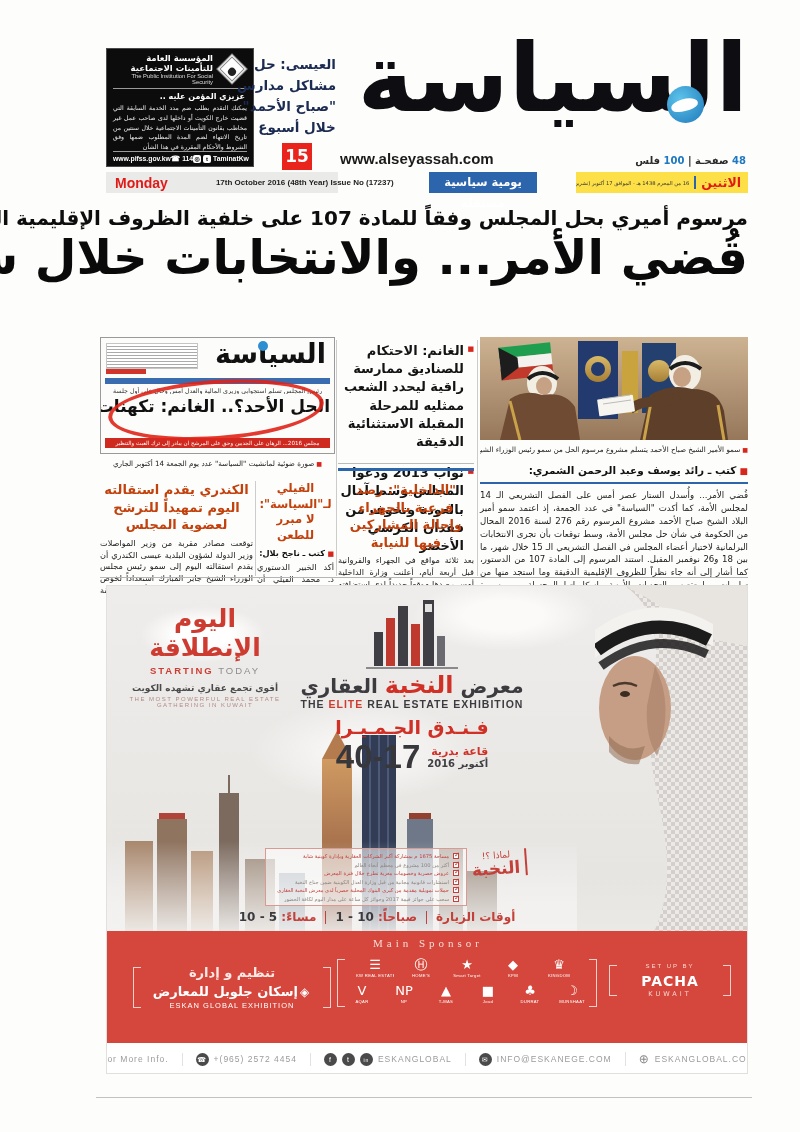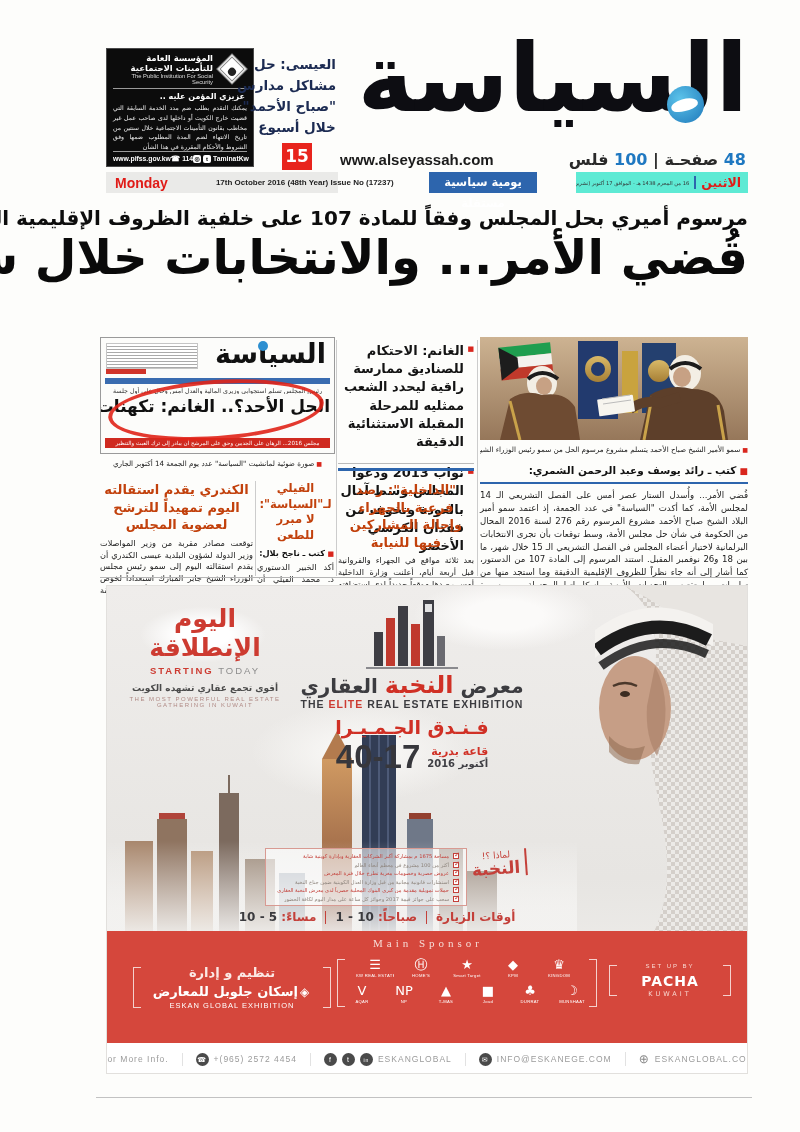--- a/index.html
+++ b/index.html
@@ -26,30 +26,30 @@
   .teaser-line{font-size:13.5px;font-weight:bold;color:#1c2b52;line-height:1.55;white-space:nowrap}
   .teaser-page{width:30px;height:27px;background:#e8241d;color:#fff;font-weight:bold;font-size:17px;line-height:27px;margin:5px auto 0;text-align:center}
 
   
   .mast{left:340px;top:40px;width:408px;height:128px}
   .mast-title{position:absolute;right:0;top:-16px;font-size:95px;font-weight:bold;color:#0d0d12;line-height:1.15;direction:rtl;letter-spacing:-2px;z-index:1}
   .globe{position:absolute;right:44px;top:46px;width:37px;height:37px;border-radius:50%;background:radial-gradient(circle at 35% 35%,#5cc3ea,#1e78ba);z-index:2}
   .globe::after{content:"";position:absolute;left:4px;top:13px;width:27px;height:12px;background:#fff;border-radius:60% 70% 50% 60%;transform:rotate(-16deg)}
   .mast-row{position:absolute;left:0;right:2px;top:110px;display:flex;justify-content:space-between;align-items:baseline}
   .mast-site{font-family:"Liberation Sans",sans-serif;font-size:15px;font-weight:bold;color:#1b1b1b}
-  .mast-pages{font-size:16px;color:#2a2a2a;font-weight:bold;direction:rtl}
+  .mast-pages{font-size:10px;color:#2a2a2a;font-weight:bold;direction:rtl}
   .blue{color:#1f78c1}
 
   
   .dl-left{left:106px;top:172px;width:232px;height:21px;background:#eaeae8;display:flex;align-items:center;padding:0 9px;gap:24px}
   .dl-day{color:#e01b17;font-weight:bold;font-size:14px;font-family:"Liberation Sans",sans-serif}
   .dl-sep{width:1px;height:12px;background:#999}
   .dl-issue{font-size:8px;font-weight:bold;color:#222;font-family:"Liberation Sans",sans-serif;white-space:nowrap}
   .dl-tag{left:429px;top:172px;width:108px;height:21px;background:#2d65ad;color:#fff;font-size:11.5px;font-weight:bold;text-align:center;line-height:21px;direction:rtl}
-  .dl-right{left:576px;top:172px;width:172px;height:21px;background:#5eead4;display:flex;direction:rtl;align-items:center;gap:5px;padding:0 7px;overflow:hidden}
+  .dl-right{left:576px;top:172px;width:172px;height:21px;background:#fde047;display:flex;direction:rtl;align-items:center;gap:5px;padding:0 7px;overflow:hidden}
   .dl-dayar{color:#e01b17;font-weight:bold;font-size:12.5px;white-space:nowrap}
   .dl-sep2{width:2px;height:13px;background:#2d65ad;flex:none}
   .dl-datear{font-size:5.2px;color:#333;white-space:nowrap}
 
   
   .kicker{left:106px;top:206px;width:642px;text-align:center;font-size:20px;font-weight:bold;color:#0d0d0d;direction:rtl;white-space:nowrap}
   .headline{left:106px;top:229px;width:642px;text-align:center;font-size:48px;font-weight:bold;color:#0a0a0a;direction:rtl;white-space:nowrap}
   .subbar{left:106px;top:301px;width:642px;height:27px;background:#2d65ad;color:#fff;text-align:center;font-size:15px;font-weight:bold;line-height:27px;direction:rtl;white-space:nowrap;overflow:hidden}
 
   

